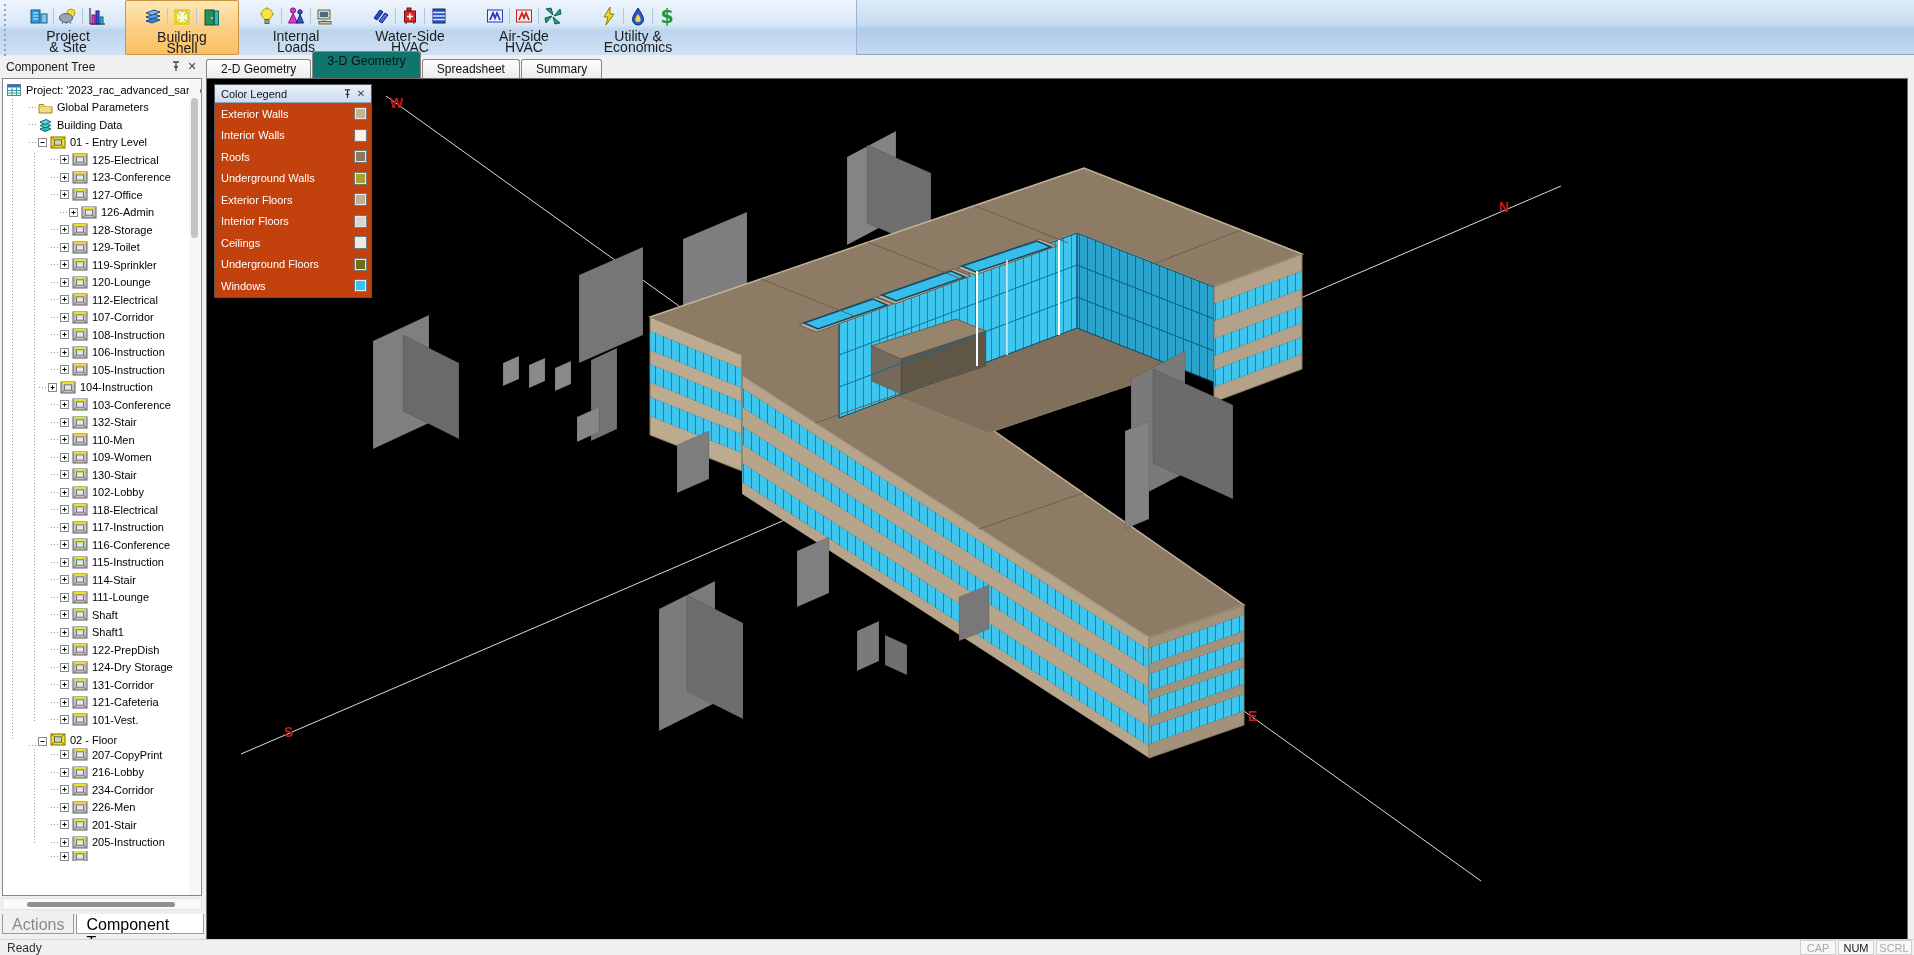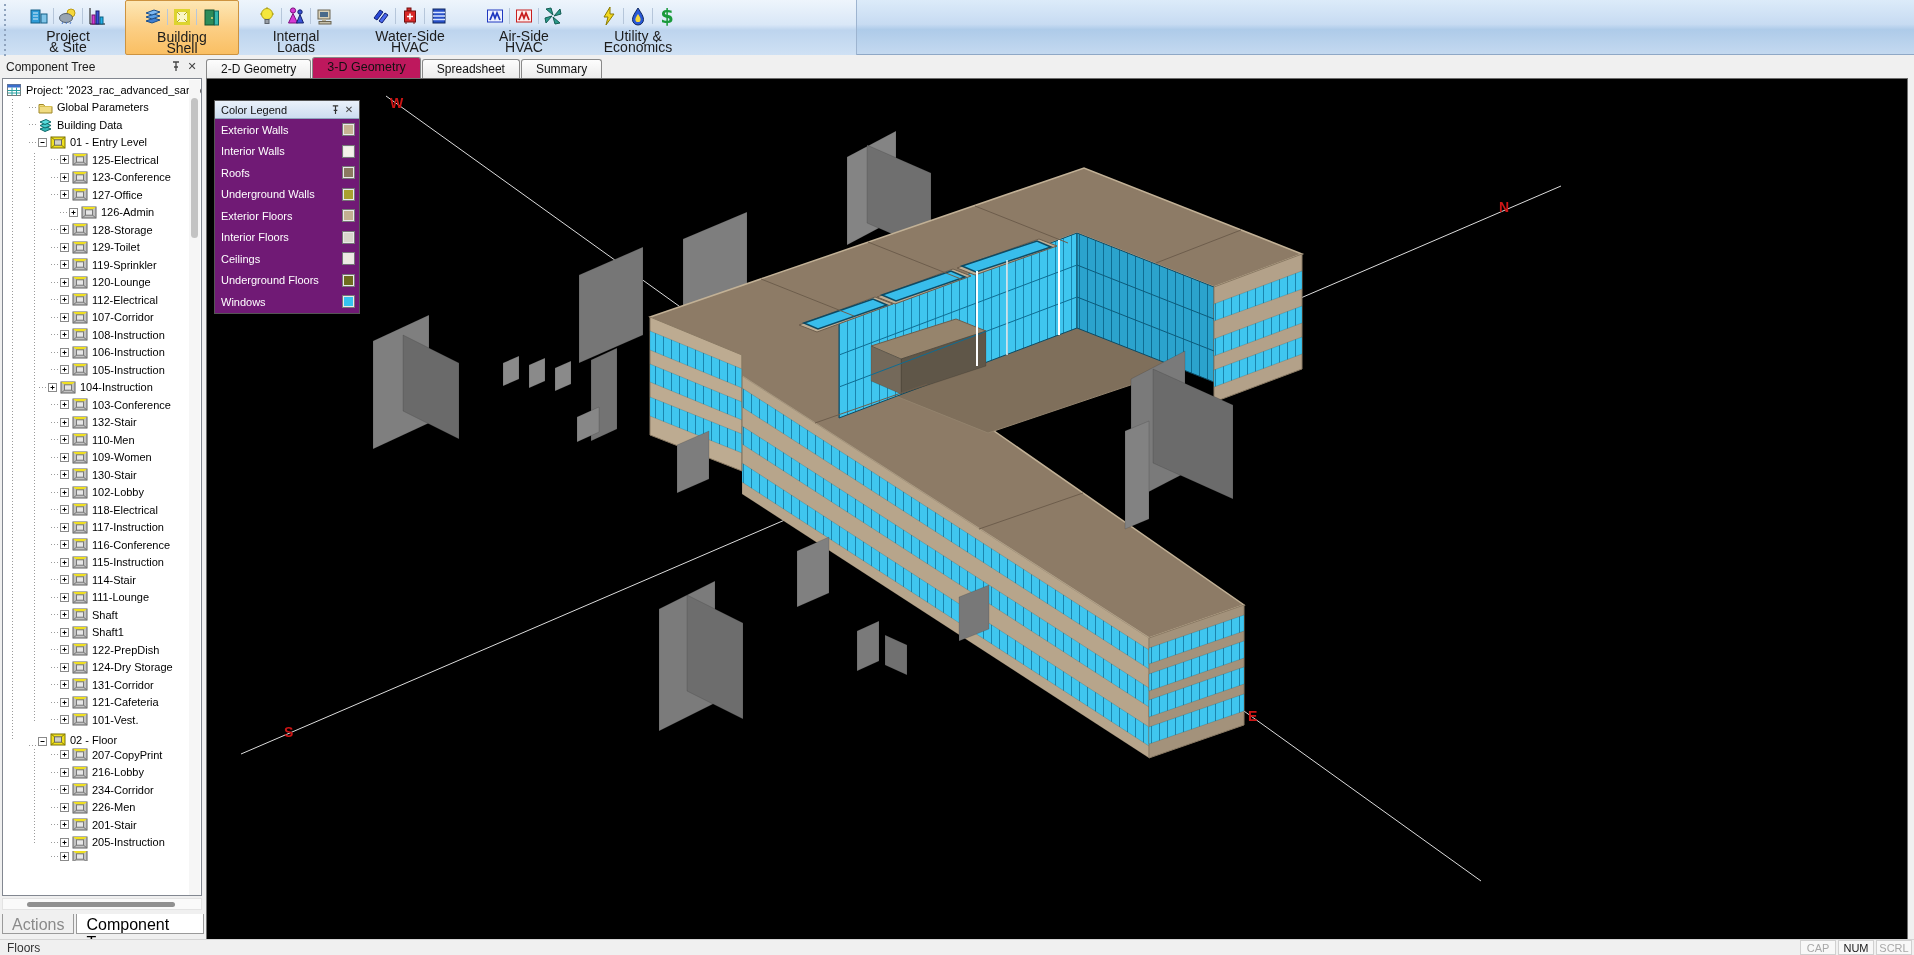--- a/index.html
+++ b/index.html
@@ -47,30 +47,30 @@
   #hscroll .thumb { position:absolute; left:24px; top:3px; width:148px; height:5px; background:#909090; border-radius:3px; }
   #sidebar-tabs { position:absolute; left:2px; top:858px; display:flex; gap:2px; }
   .stab { height:20px; padding:2px 9px; font-size:16px; border:1px solid #9a9a9a; border-top:none;
     background:#f0f0f0; color:#8a8a8a; cursor:pointer; }
   .stab.active { background:#fff; color:#000; }
 
   
   #main-tabs { position:absolute; left:206px; top:57px; height:21px; display:flex; align-items:flex-end; }
   .mtab { height:19px; padding:2px 14px; font-size:12px; color:#111; background:linear-gradient(#fdfdfd,#ececec);
     border:1px solid #898989; border-bottom:none; border-radius:3px 3px 0 0; margin-right:1px; cursor:pointer; }
-  .mtab.active { height:21px; background:#be185d; font-size:12.5px; }
+  .mtab.active { height:27px; background:#0f766e; font-size:12.5px; }
 
   
   #viewport { position:absolute; left:206px; top:78px; width:1702px; height:862px;
     background:#000; border:1px solid #6e6e6e; }
   #scene { position:absolute; left:0; top:0; }
   .compass { position:absolute; font-size:14px; font-weight:bold; }
 
   
-  #legend { position:absolute; left:7px; top:21px; width:146px; background:#701a75; border:1px solid #555; }
+  #legend { position:absolute; left:7px; top:5px; width:158px; background:#c2410c; border:1px solid #555; }
   #legend-title { height:18px; background:linear-gradient(#eaf1fa,#cdddf0); border-bottom:1px solid #8fa3bd;
     display:flex; align-items:center; font-size:11px; color:#111; padding:0 3px 0 6px; }
   #legend-title .spacer { flex:1; }
   #legend-title .mini-btn { height:14px; width:14px; font-size:10px; }
   .lrow { height:21.5px; display:flex; align-items:center; padding:0 4px 0 6px; }
   .lrow .lname { flex:1; color:#fff; font-size:11px; }
   .lrow .swatch { width:13px; height:13px; border:1px solid #777; box-shadow:inset 0 0 0 1px #e9e9e9; cursor:pointer; }
 
   
   #statusbar { position:absolute; left:0; top:939px; width:1914px; height:16px; background:#f0f0f0;
@@ -1023,19 +1023,19 @@
         </div>
       </div>
   </div>
 <span class="compass" style="left: 183px; top: 16px; color: rgb(204, 21, 21);">W</span>
     <span class="compass" style="left: 1292px; top: 120px; color: rgb(204, 21, 21);">N</span>
     <span class="compass" style="left: 77px; top: 645px; color: rgb(204, 21, 21);">S</span>
     <span class="compass" style="left: 1041px; top: 629px; color: rgb(204, 21, 21);">E</span>
   </div>
 
 <div id="statusbar">
-  <span id="status-msg">Floors</span>
+  <span id="status-msg">Ready</span>
   <span id="status-indicators" style="display: flex;">
       <span class="ind">CAP</span>
       <span class="ind on">NUM</span>
       <span class="ind">SCRL</span>
     </span>
 </div>
 
 </body></html>

